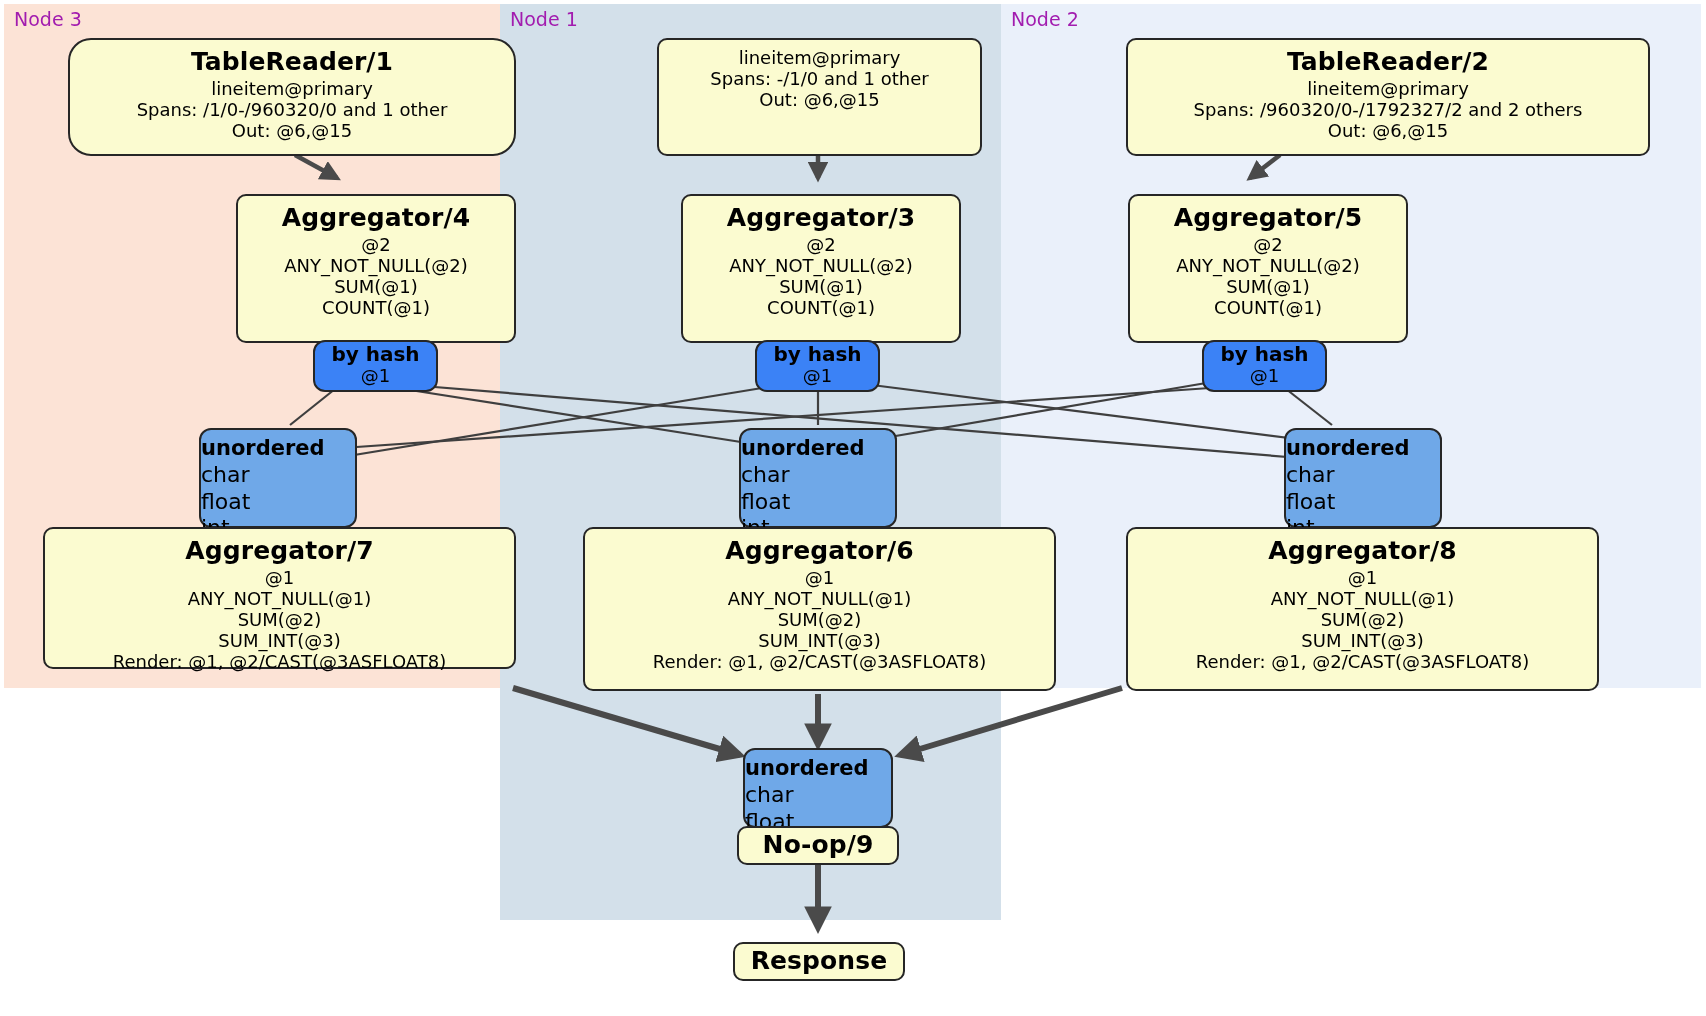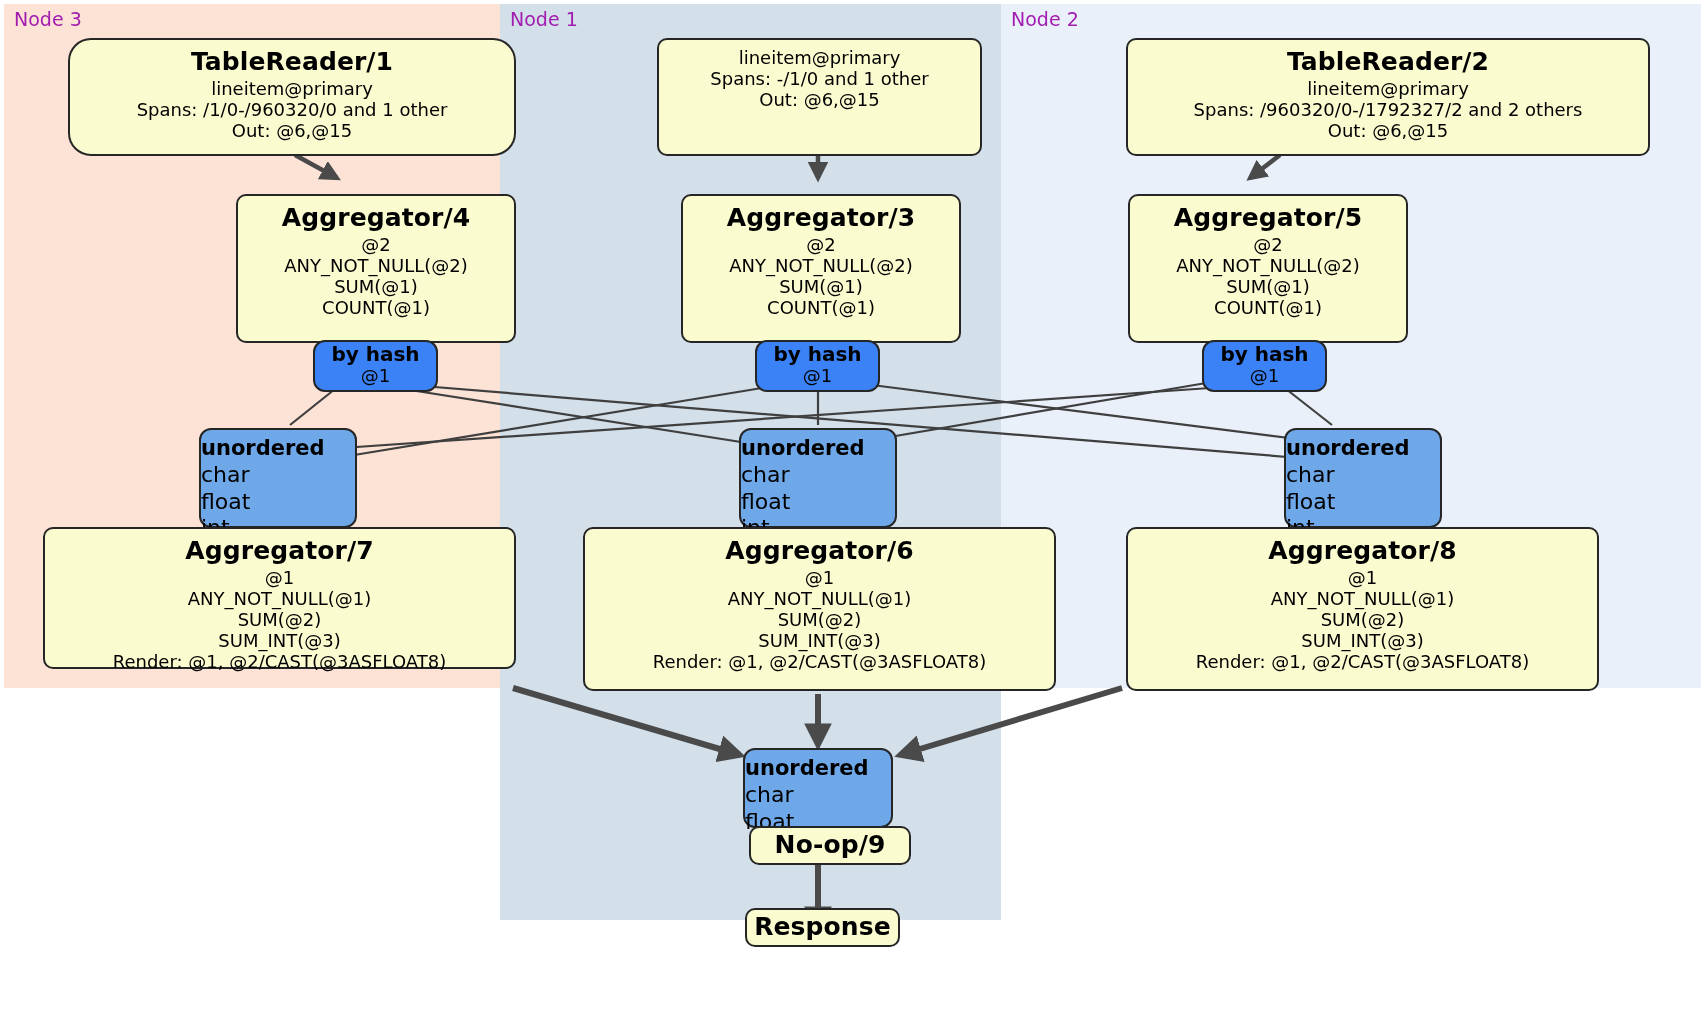--- a/index.html
+++ b/index.html
@@ -53,21 +53,20 @@
   }
   .proc .ln {
     display: block;
     font-size: 18px;
   }
   .proc.compact {
     display: flex;
     align-items: center;
     justify-content: center;
     padding-top: 0;
-    margin-left: 12px;
   }
 
   
   .router {
     position: absolute;
     box-sizing: border-box;
     background: #3b82f6;
     border: 2px solid #262626;
     border-radius: 12px;
     text-align: center;
@@ -263,21 +262,21 @@
   <div class="recv" style="left:743px; top:748px; width:150px; height:80px;">
     <span class="ttl">unordered</span>
     <span class="ln">char</span>
     <span class="ln">float</span>
   </div>
 
   <div class="proc compact" style="left:737px; top:826px; width:162px; height:39px;">
     <span class="ttl">No-op/9</span>
   </div>
 
-  <div class="proc compact" style="left:733px; top:908px; width:155px; height:39px;">
+  <div class="proc compact" style="left:733px; top:942px; width:172px; height:39px;">
     <span class="ttl">Response</span>
   </div>
 
   <div class="proc" style="left:1126px; top:38px; width:524px; height:118px;">
     <span class="ttl">TableReader/2</span>
     <span class="ln">lineitem@primary</span>
     <span class="ln">Spans: /960320/0-/1792327/2 and 2 others</span>
     <span class="ln">Out: @6,@15</span>
   </div>
 

